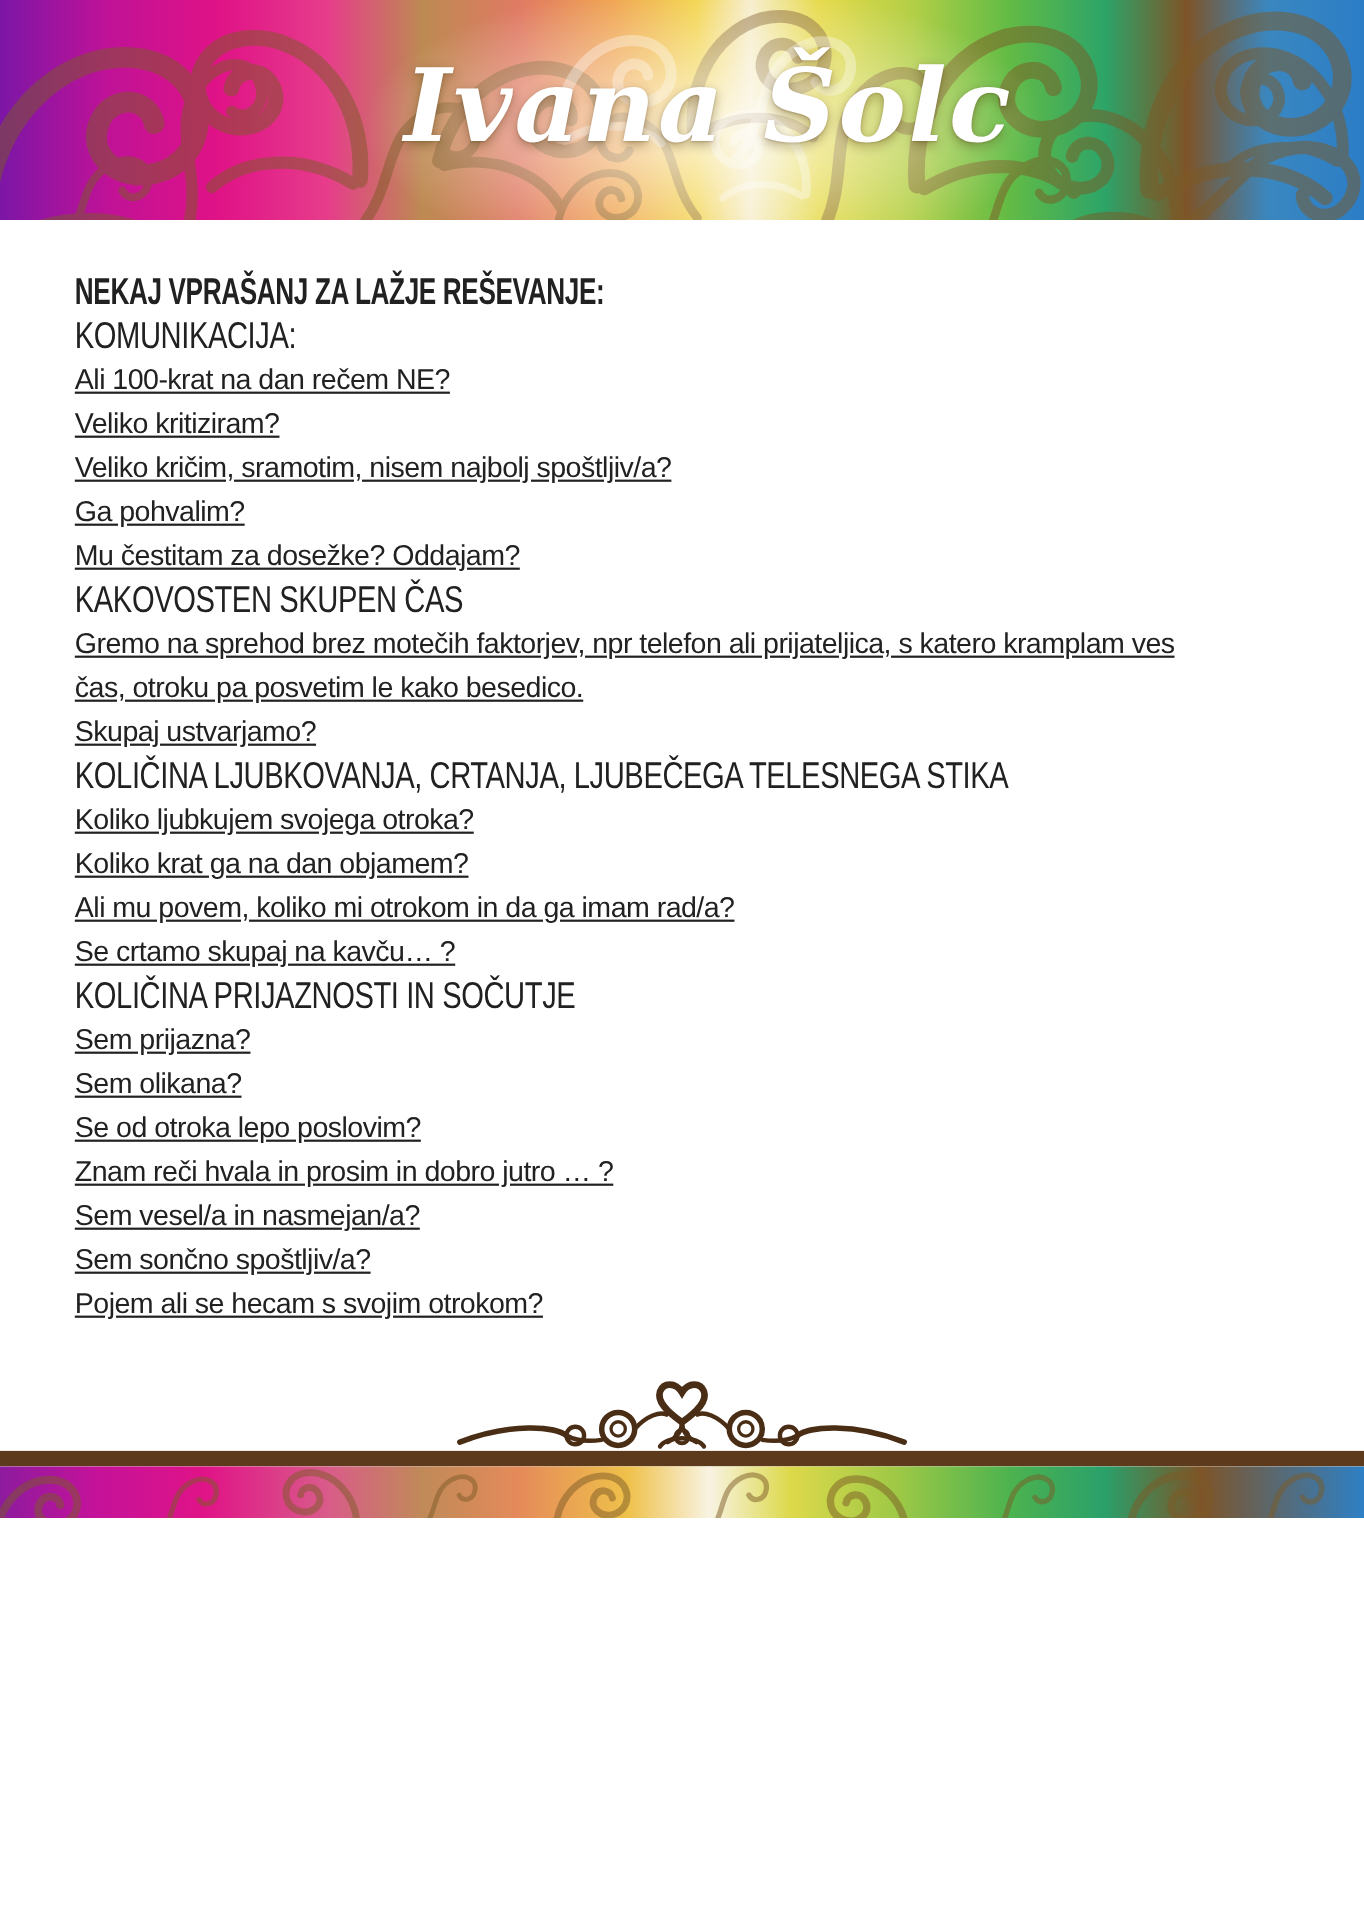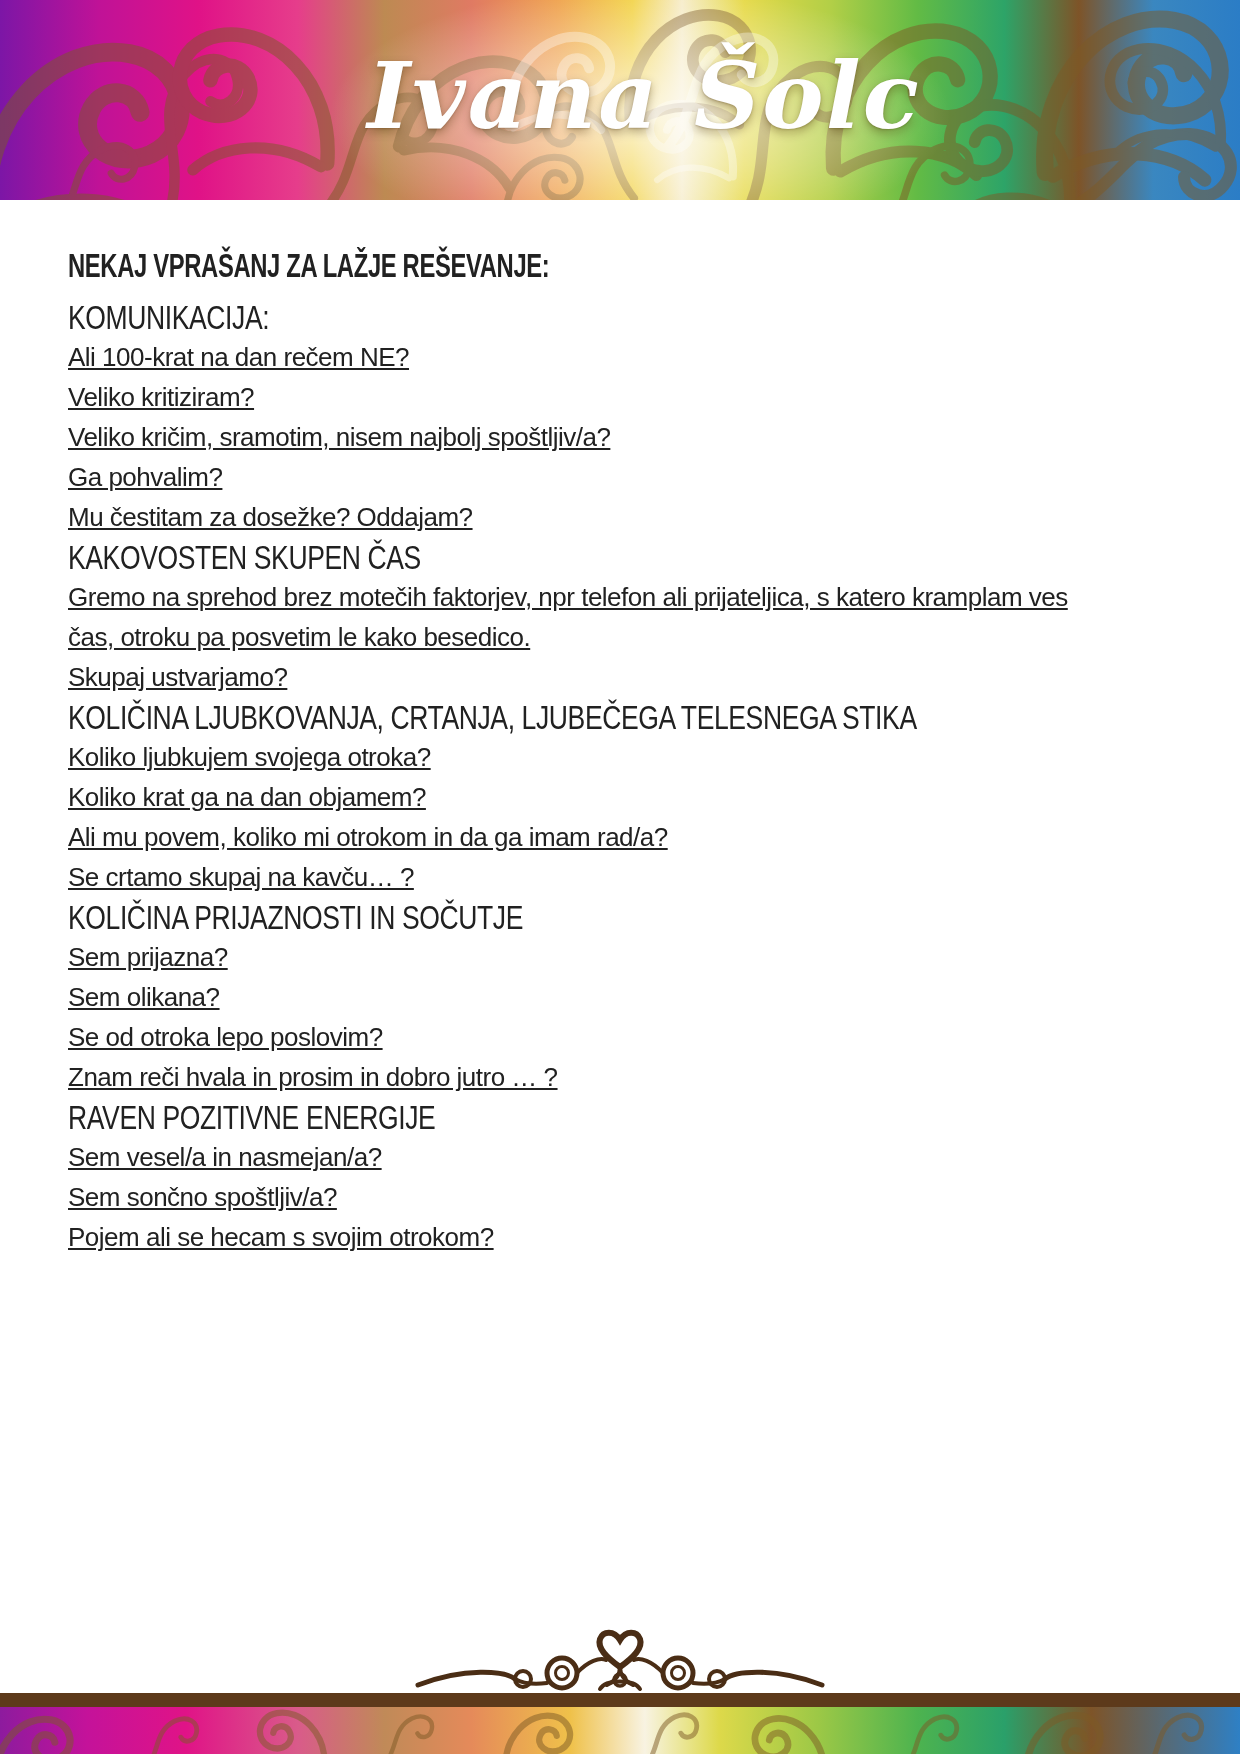--- a/index.html
+++ b/index.html
@@ -1,17 +1,17 @@
 <!DOCTYPE html>
 <html style="--page-bg: #ffffff; --text-color: #212121; --logo-color: #ffffff; --swirl-color: #7d5a26; --bar-color: #5d3a1b; --flourish-color: #4a2d15;"><head>
 <meta charset="utf-8">
 <style>
   html,body{margin:0;padding:0;}
   .page{
-    position:relative; width:1240px; height:1754px;
+    position:relative; width:1240px; height:1380px;
     background:var(--page-bg,#fff); overflow:hidden;
     font-family:"Liberation Sans",sans-serif;
   }
   
   .header{position:absolute;top:0;left:0;width:1240px;height:200px;}
   .header svg{display:block;width:1240px;height:200px;}
   .logo{
     position:absolute; top:46px; left:0; width:100%;
     text-align:center; transform:translateX(24px);
     font-family:"DejaVu Serif",serif; font-style:italic; font-weight:700;
@@ -32,21 +32,21 @@
     display:inline-block; transform:scaleX(.70); transform-origin:left center;
   }
   .title-row{height:40px;text-decoration:underline;}
   .heading{
     font-size:34px; line-height:40px; letter-spacing:-0.5px;
     display:inline-block; transform:scaleX(.78); transform-origin:left center;
   }
   .heading-row{height:40px;}
   .line{height:40px;text-decoration:underline;}
   .section{}
-  #sections .section:first-child{margin-top:12px;}
+  #sections .section:first-child{margin-top:0;}
   
   .flourish{
     position:absolute; left:0; right:0; bottom:61px; margin:0 auto;
     width:420px; height:76px;
   }
   .footer-bar{
     position:absolute; left:0; bottom:47px; width:1240px; height:14px;
     background:var(--bar-color,#5d3a1b);
   }
   .footer-strip{position:absolute; left:0; bottom:0; width:1240px; height:47px;}
@@ -150,21 +150,20 @@
           <div class="line">Se crtamo skupaj na kavču… ?</div>
         </div>
         <div class="section">
           <div class="heading-row"><span class="heading">KOLIČINA PRIJAZNOSTI IN SOČUTJE</span></div>
           <div class="line">Sem prijazna?</div>
           <div class="line">Sem olikana?</div>
           <div class="line">Se od otroka lepo poslovim?</div>
           <div class="line">Znam reči hvala in prosim in dobro jutro … ?</div>
         </div>
         <div class="section">
-          <div class="heading-row"><span class="heading">RAVEN POZITIVNE ENERGIJE</span></div>
           <div class="line">Sem vesel/a in nasmejan/a?</div>
           <div class="line">Sem sončno spoštljiv/a?</div>
           <div class="line">Pojem ali se hecam s svojim otrokom?</div>
         </div>
       </div>
   </main>
 
   <svg class="flourish" viewBox="0 0 420 76">
     <g class="fl" stroke-linecap="round">
       <g>

